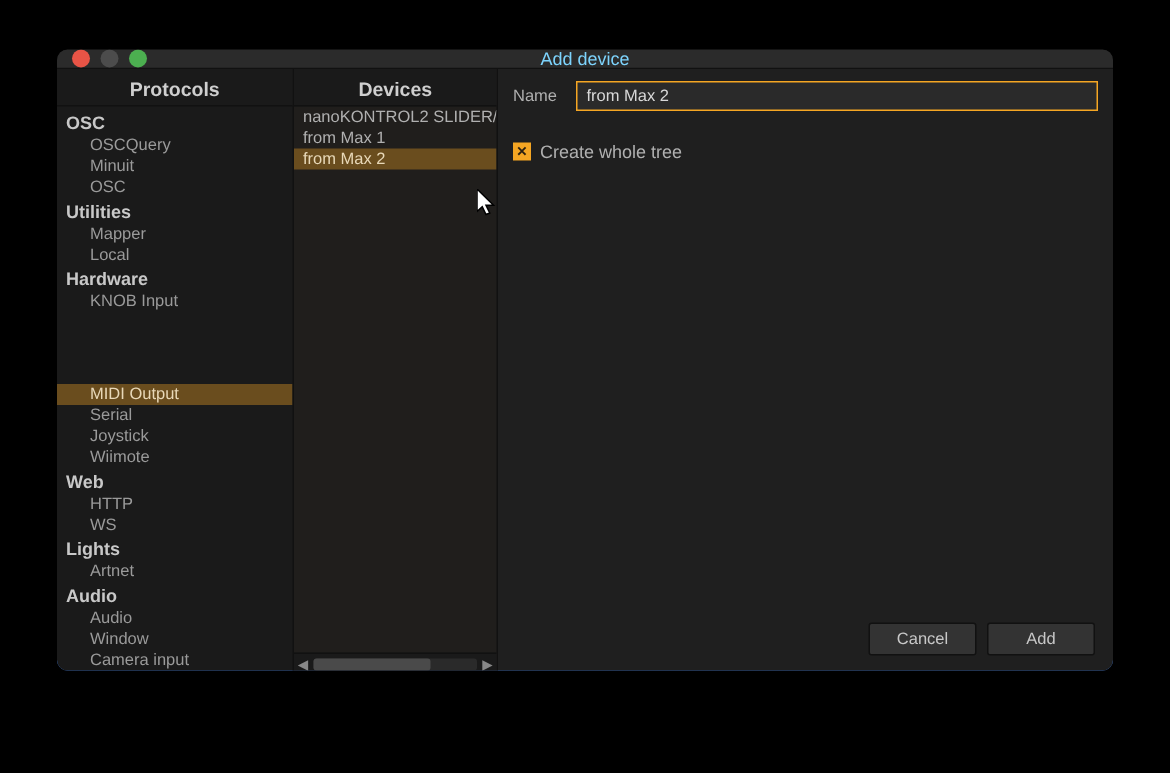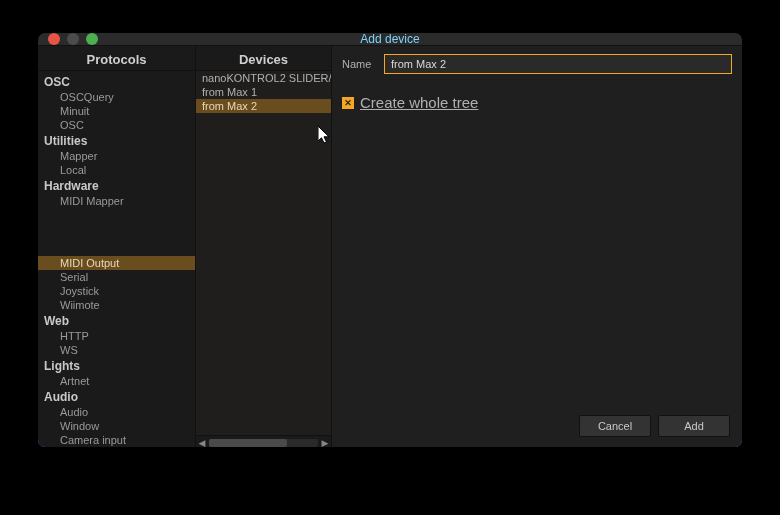--- a/index.html
+++ b/index.html
@@ -120,21 +120,21 @@
     padding: 3px 6px;
     outline: none;
   }
   .check-row { display: flex; align-items: center; gap: 6px; }
   .cbox {
     width: 12px; height: 12px;
     background: #f5a623;
     display: flex; align-items: center; justify-content: center;
     color: #2a1f10; font-size: 9px; font-weight: bold;
   }
-  .check-label { color: #b0b0b0; font-size: 15px; text-decoration: underline; }
+  .check-label { color: #b0b0b0; font-size: 12px; }
   .button-bar {
     position: absolute; right: 12px; bottom: 12px;
     display: flex; gap: 7px;
   }
   .btn {
     background: #333;
     color: #c8c8c8;
     border: 1px solid #111;
     border-radius: 2px;
     font-size: 11px;
@@ -169,21 +169,21 @@
       <div class="col-header">Protocols</div>
       <div class="ptree" id="ptree">
           <div class="pcat">OSC</div>
           <div class="pitem">OSCQuery</div>
           <div class="pitem">Minuit</div>
           <div class="pitem">OSC</div>
           <div class="pcat">Utilities</div>
           <div class="pitem">Mapper</div>
           <div class="pitem">Local</div>
           <div class="pcat">Hardware</div>
-          <div class="pitem">MIDI Mapper</div>
+          <div class="pitem">KNOB Input</div>
           <div class="pitem selected">MIDI Output</div>
           <div class="pitem">Serial</div>
           <div class="pitem">Joystick</div>
           <div class="pitem">Wiimote</div>
           <div class="pcat">Web</div>
           <div class="pitem">HTTP</div>
           <div class="pitem">WS</div>
           <div class="pcat">Lights</div>
           <div class="pitem">Artnet</div>
           <div class="pcat">Audio</div>

